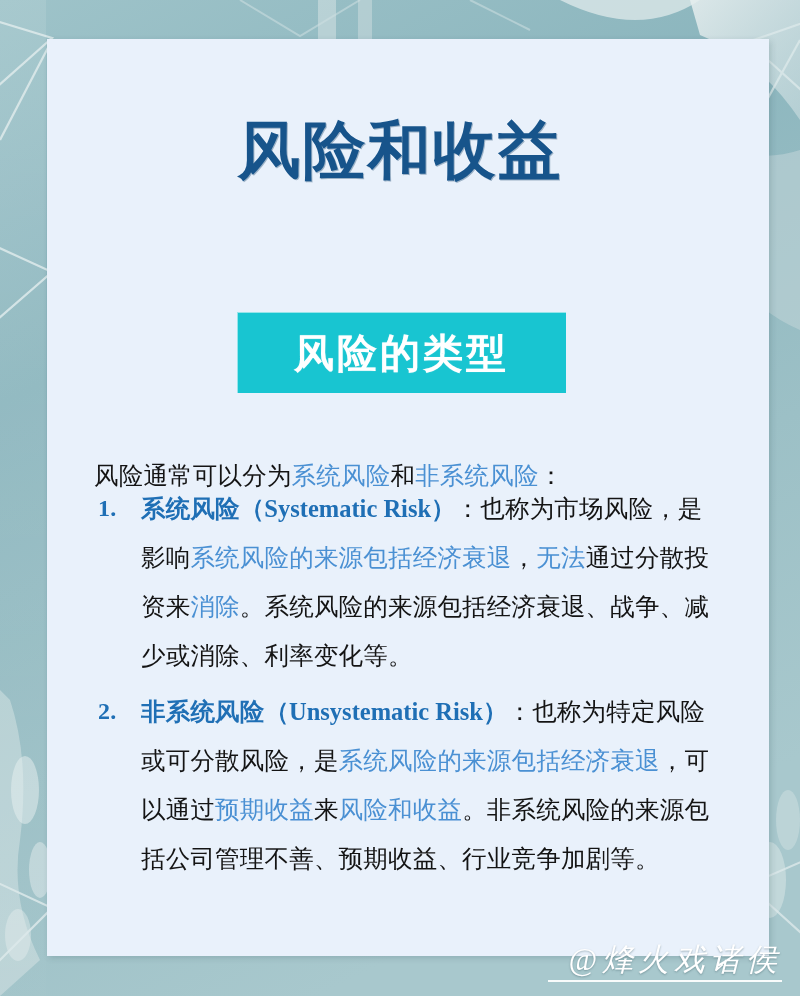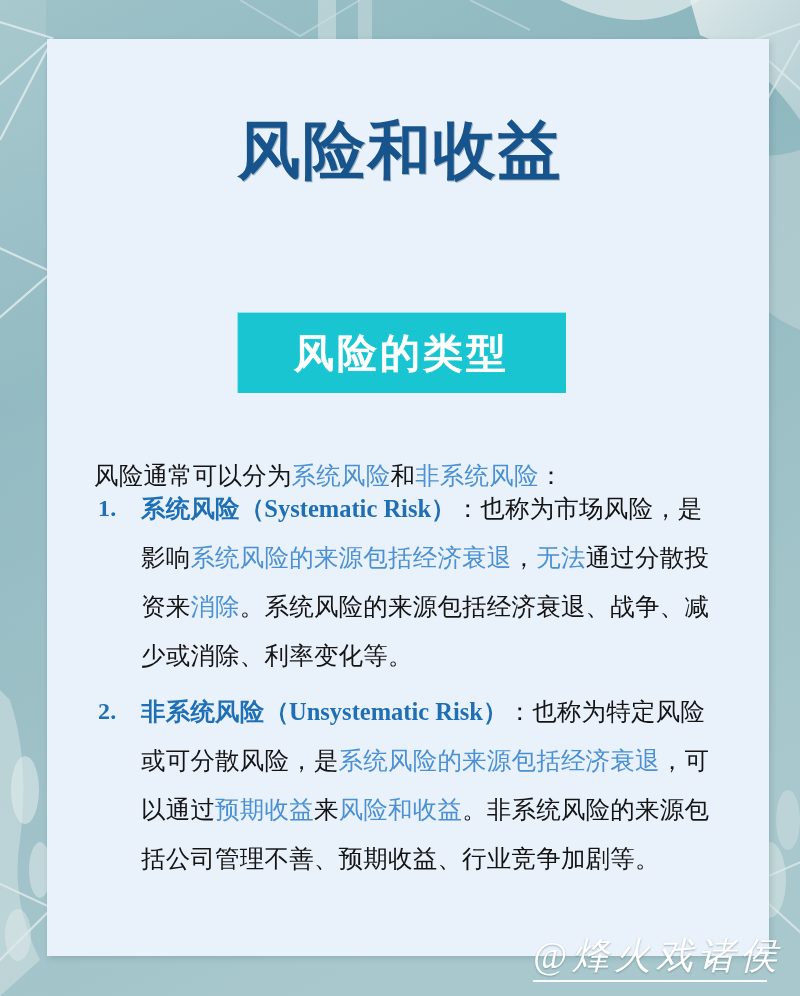--- a/index.html
+++ b/index.html
@@ -137,21 +137,21 @@
   #watermark {
     position: absolute;
     right: 18px;
     bottom: 14px;
     z-index: 5;
     text-align: right;
   }
   #watermark .wm-text {
     display: block;
     color: #FFFFFF;
-    font-size: 37px;
+    font-size: 31px;
     letter-spacing: 5px;
     font-family: "Liberation Serif", "DejaVu Serif", serif;
     font-style: italic;
     text-shadow: 0 1px 2px rgba(60,90,100,0.45);
     line-height: 1.1;
   }
   #watermark .wm-rule {
     display: block;
     height: 2px;
     background: rgba(255,255,255,0.92);

